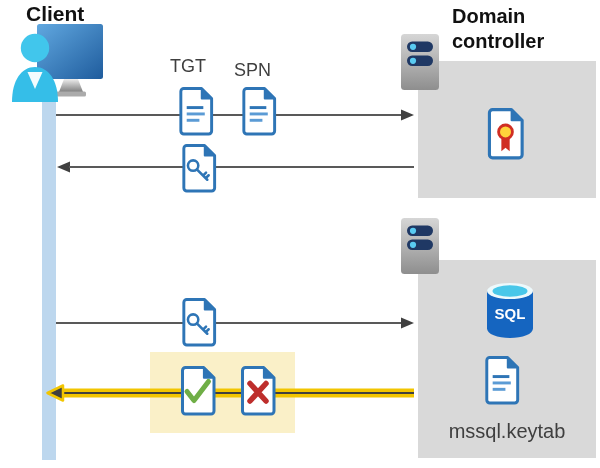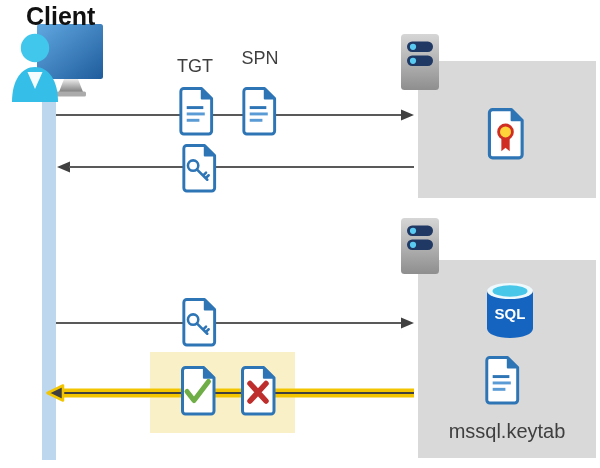--- a/index.html
+++ b/index.html
@@ -4,23 +4,23 @@
 <style>
   html,body{margin:0;padding:0;background:#fff;}
   .canvas{position:relative;width:600px;height:468px;background:#fff;overflow:hidden;
           font-family:"Liberation Sans",sans-serif;}
   .abs{position:absolute;}
   
   .gbox{background:var(--box-gray,#D9D9D9);}
   .ybox{background:var(--highlight-yellow-fill,#FAF0C8);}
   .lifeline{background:var(--lifeline-blue,#BDD7EE);}
   
-  .t-client{font-size:25px;font-weight:700;color:var(--text-black,#111);}
+  .t-client{font-size:21px;font-weight:700;color:var(--text-black,#111);}
   .t-node{font-size:20px;font-weight:700;color:var(--text-black,#111);line-height:1.25;}
-  .t-small{font-size:18px;color:var(--text-dark,#3F3F3F);text-align:center;}
+  .t-small{font-size:18px;color:var(--text-dark,#3F3F3F);text-align:left;}
   .t-cap{font-size:20px;color:var(--text-dark,#3F3F3F);text-align:center;}
   
   .page{fill:#fff;stroke:var(--doc-border-blue,#2E75B6);stroke-width:3;stroke-linejoin:round;}
   .fold{fill:var(--doc-border-blue,#2E75B6);stroke:var(--doc-border-blue,#2E75B6);stroke-width:2;stroke-linejoin:round;}
   .dl1{stroke:var(--doc-border-blue,#2E75B6);stroke-width:3;}
   .dl2{stroke:var(--doc-line-blue,#5B9BD5);stroke-width:3;}
   .keyst{fill:none;stroke:var(--doc-border-blue,#2E75B6);stroke-width:2.6;stroke-linecap:round;stroke-linejoin:round;}
   .check{fill:none;stroke:var(--check-green,#6FAE46);stroke-width:5;stroke-linecap:round;stroke-linejoin:round;}
   .cross{fill:none;stroke:var(--cross-red,#BE2E2C);stroke-width:5.5;stroke-linecap:round;}
   .certring{fill:var(--cert-red,#D02E23);}
@@ -168,16 +168,17 @@
   <svg class="abs" style="left:479px;top:355px" width="45" height="51" viewBox="0 0 44 52">
     <path class="page" d="M10 2.5h18.2L38.5 12.8V46a3 3 0 0 1-3 3H10a3 3 0 0 1-3-3V5.5a3 3 0 0 1 3-3z"></path>
     <path class="fold" d="M28.4 3.2l9.6 9.6h-9.6z"></path>
     <line class="dl1" x1="13" y1="22" x2="30" y2="22"></line>
     <line class="dl2" x1="13" y1="28.5" x2="31.5" y2="28.5"></line>
     <line class="dl2" x1="13" y1="35" x2="26" y2="35"></line>
   </svg>
 
   <div class="abs t-client" style="left:26px;top:2px">Client</div>
   <div class="abs t-small" style="left:170px;top:56px;width:50px">TGT</div>
-  <div class="abs t-small" style="left:234px;top:48px;width:52px">SPN</div>
+  <div class="abs t-small" style="left:234px;top:60px;width:52px">SPN</div>
+  <div class="abs t-node" style="left:452px;top:4px;width:142px">Domain controller</div>
   <div class="abs t-cap" style="left:418px;top:420px;width:178px">mssql.keytab</div>
 
 </div>
 
 </body></html>

